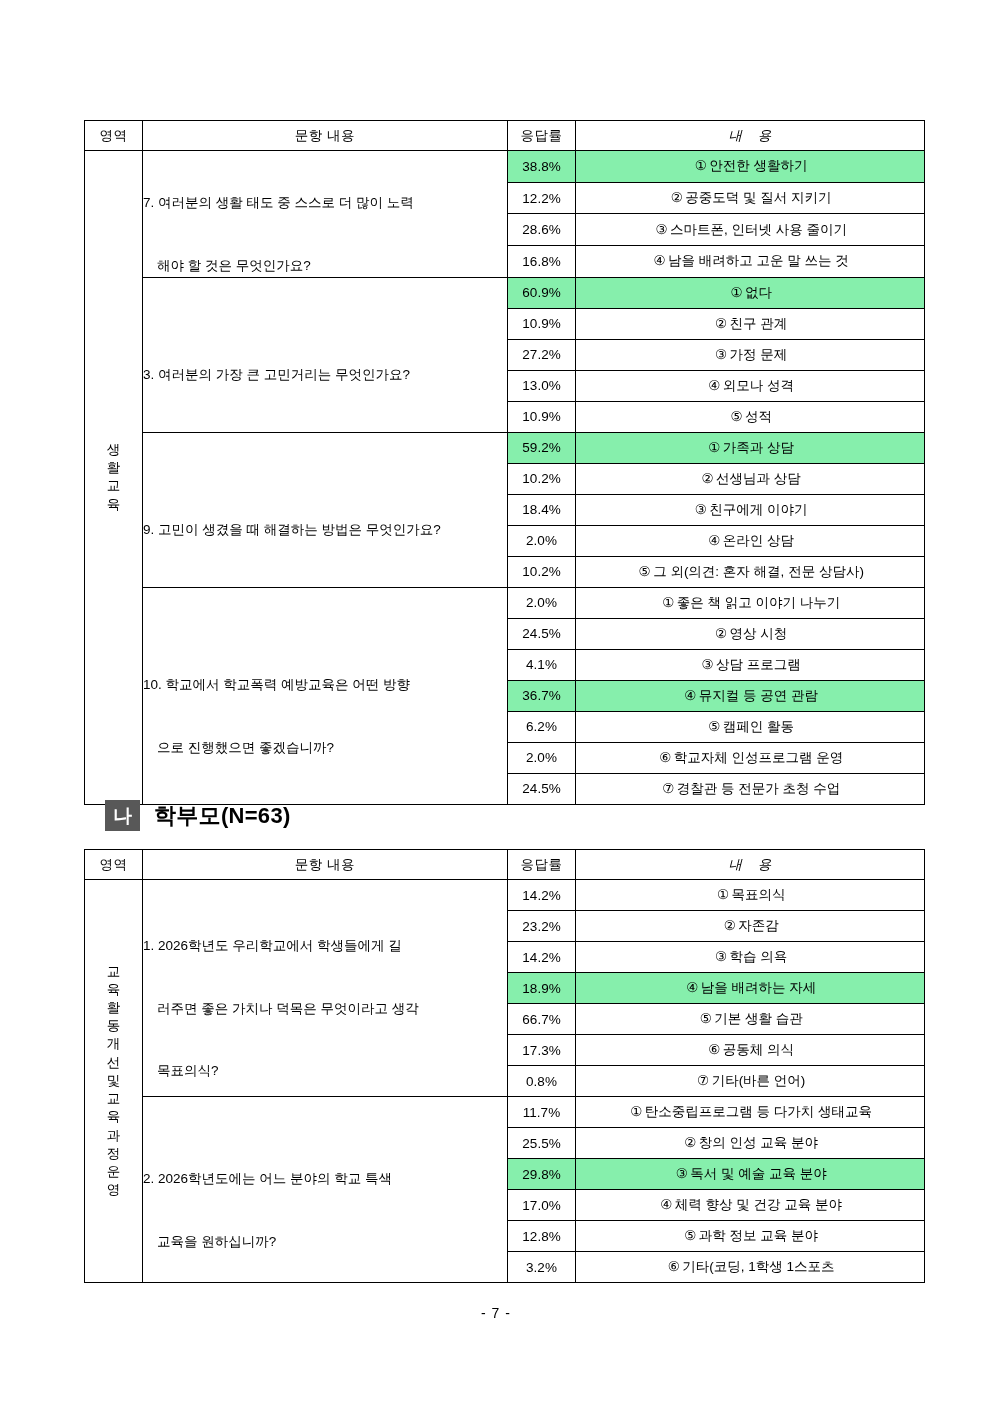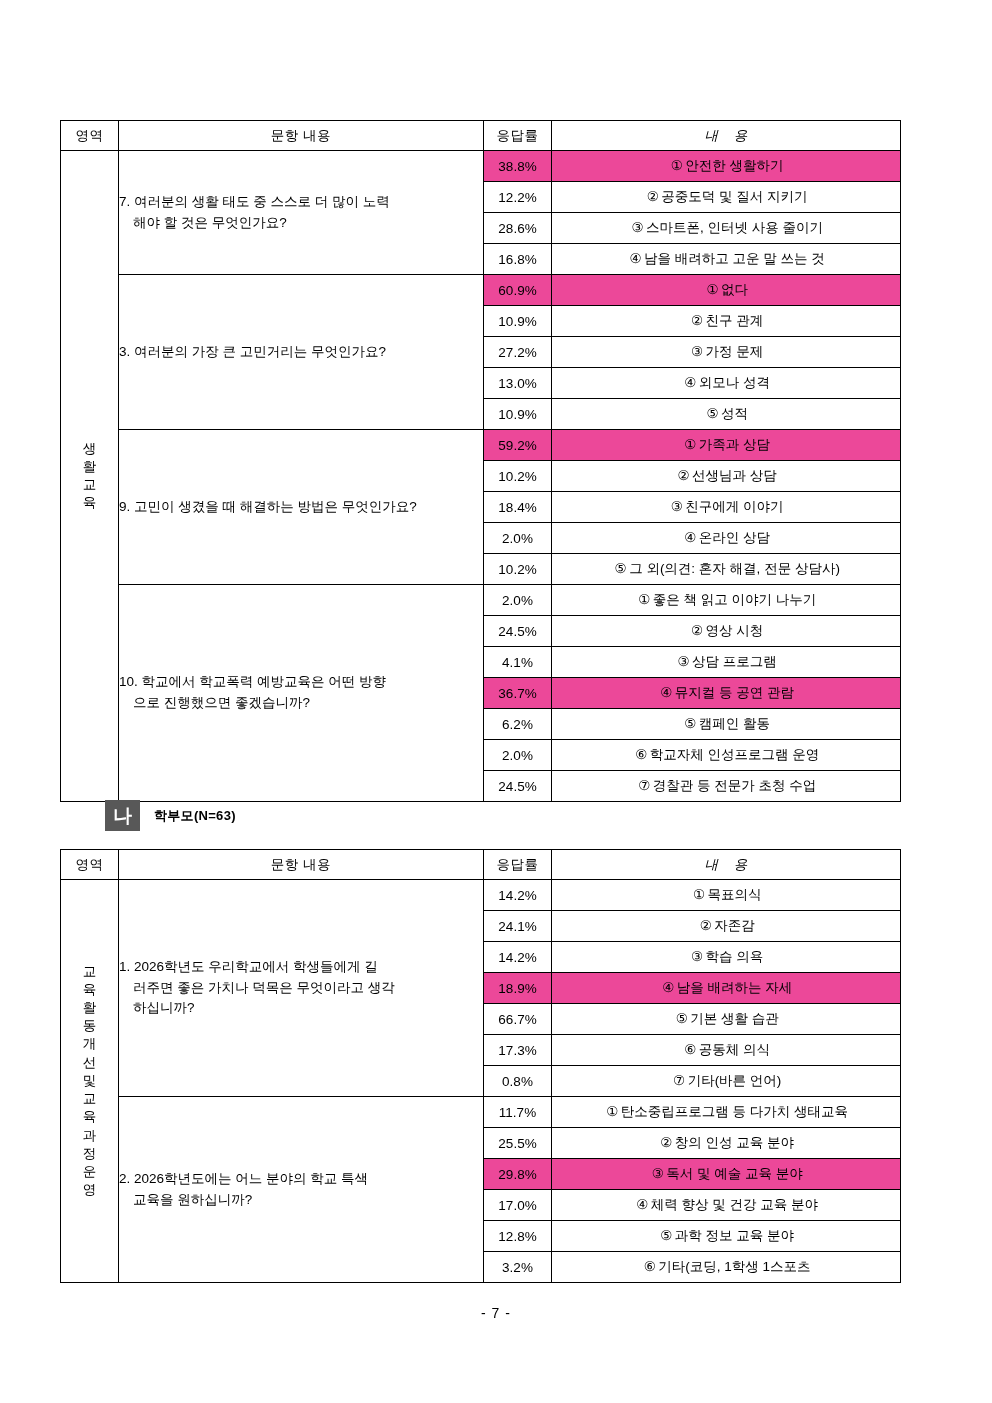--- a/index.html
+++ b/index.html
@@ -16,21 +16,21 @@
   }
   .page {
     position: relative;
     width: 992px;
     height: 1403px;
     box-sizing: border-box;
     padding: 0;
   }
   .table-wrap {
     position: absolute;
-    left: 60px;
+    left: 84px;
     width: 840px;
   }
   #table1-wrap { top: 120px; }
   #table2-wrap { top: 849px; }
 
   table.survey {
     border-collapse: collapse;
     width: 840px;
     table-layout: fixed;
   }
@@ -70,20 +70,21 @@
     display: block;
   }
   td.question {
     padding: 6px 10px 6px 12px;
     font-size: 13.5px;
     line-height: 1.55;
     text-align: justify;
   }
   td.question .qline {
     display: block;
+    margin-top: 42px;
   }
   td.question .indent {
     padding-left: 14px;
   }
   td.rate {
     text-align: center;
     font-weight: bold;
     font-size: 13px;
     height: 30px;
   }
@@ -91,21 +92,21 @@
     padding: 0 6px 0 9px;
     font-size: 13.5px;
     white-space: nowrap;
     text-align: center;
   }
   td.content .num {
     display: inline-block;
     width: 17px;
   }
   tr.hl td.rate, tr.hl td.content {
-    background: #ec4899;
+    background: #86efac;
   }
 
   
   .section-label {
     position: absolute;
     left: 105px;
     top: 800px;
     display: flex;
     align-items: center;
     gap: 14px;
@@ -116,21 +117,21 @@
     background: #585858;
     color: #ffffff;
     font-size: 19px;
     font-weight: bold;
     display: flex;
     align-items: center;
     justify-content: center;
     line-height: 1;
   }
   .section-title {
-    font-size: 13px;
+    font-size: 22px;
     font-weight: bold;
     letter-spacing: 0.3px;
   }
 
   .page-number {
     position: absolute;
     left: 0;
     right: 0;
     top: 1305px;
     text-align: center;
@@ -301,27 +302,27 @@
               <span class="vert">육</span>
               <span class="vert">과</span>
               <span class="vert">정</span>
               <span class="vert"> </span>
               <span class="vert">운</span>
               <span class="vert">영</span>
             </td>
             <td class="question" rowspan="7">
               <span class="qline">1. 2026학년도 우리학교에서 학생들에게 길</span>
               <span class="qline indent">러주면 좋은 가치나 덕목은 무엇이라고 생각</span>
-              <span class="qline indent">하십니까?</span>
+              <span class="qline indent">목표의식?</span>
             </td>
             <td class="rate">14.2%</td>
             <td class="content"><span class="num">①</span>목표의식</td>
           </tr>
           <tr class="">
-            <td class="rate">24.1%</td>
+            <td class="rate">23.2%</td>
             <td class="content"><span class="num">②</span>자존감</td>
           </tr>
           <tr class="">
             <td class="rate">14.2%</td>
             <td class="content"><span class="num">③</span>학습 의욕</td>
           </tr>
           <tr class="hl">
             <td class="rate">18.9%</td>
             <td class="content"><span class="num">④</span>남을 배려하는 자세</td>
           </tr>

